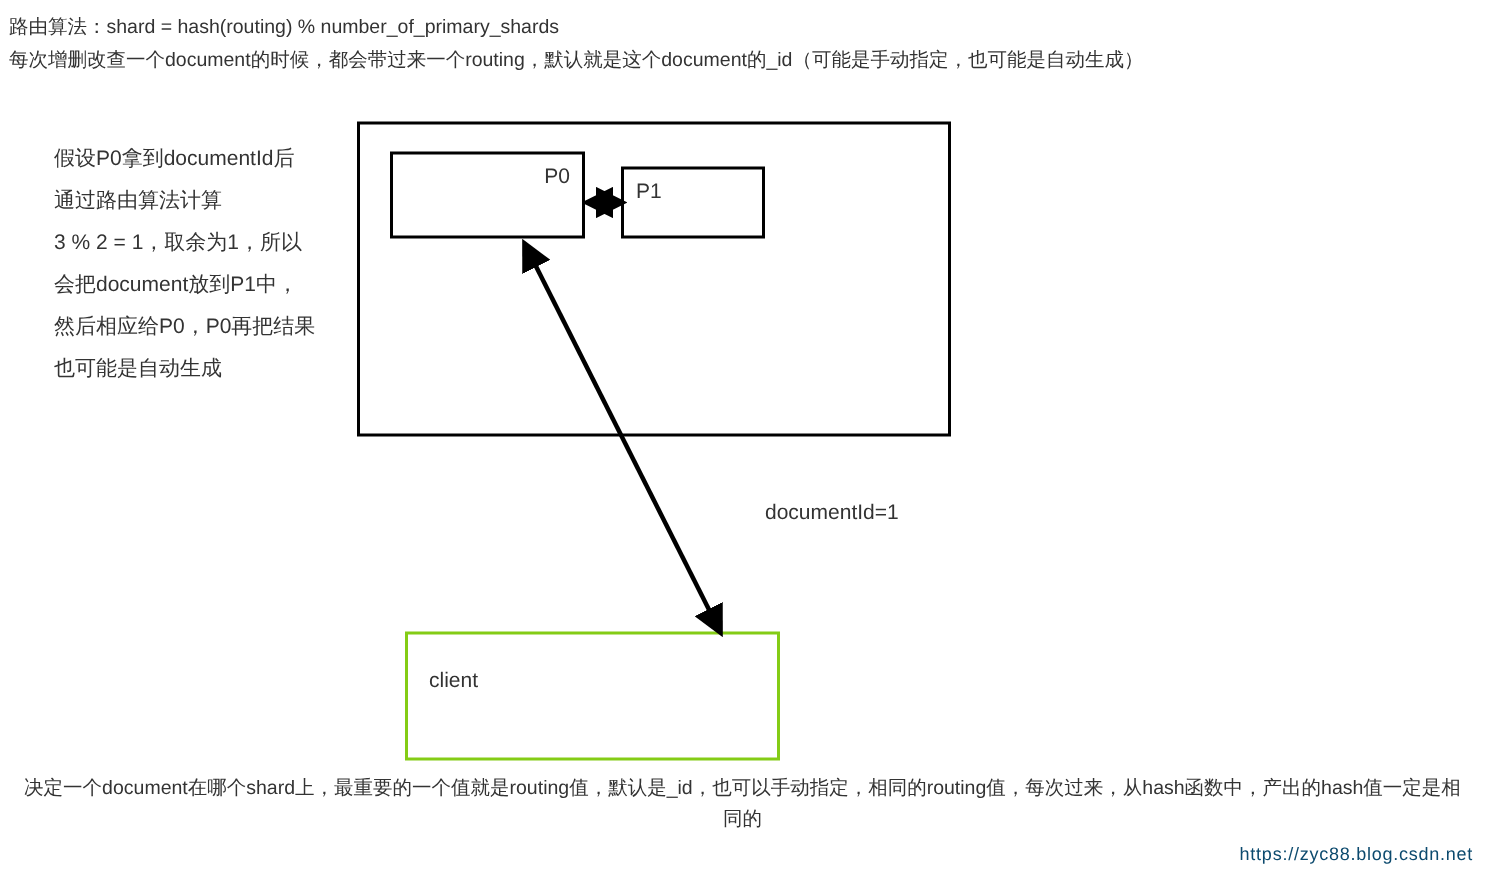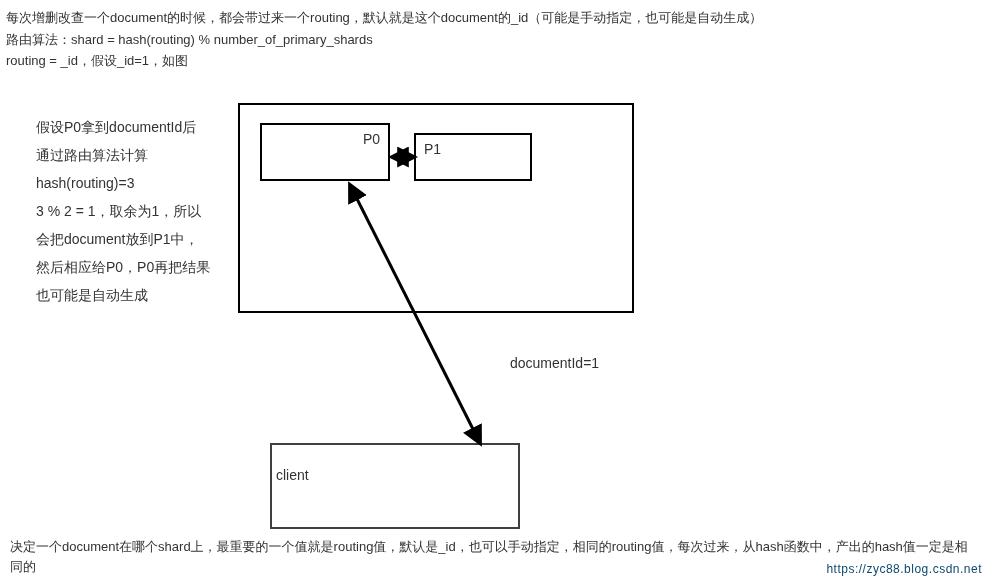--- a/index.html
+++ b/index.html
@@ -40,70 +40,68 @@
       height: 210px;
     }
     .shard {
       position: absolute;
       border: 2px solid #000;
       background: #fff;
       font-size: 14px;
       padding: 4px 8px;
     }
     .shard-p0 { left: 260px; top: 50px; width: 130px; height: 58px; text-align: right; }
-    .shard-p1 { left: 414px; top: 60px; width: 118px; height: 48px; }
+    .shard-p1 { left: 414px; top: 60px; width: 96px; height: 48px; }
     .client-box {
       position: absolute;
       left: 270px;
       top: 370px;
       width: 250px;
       height: 86px;
-      border: 2px solid #404040;
-      padding: 20px 4px;
+      border: 2px solid #84cc16;
+      padding: 20px 14px;
       font-size: 14px;
     }
     .arrow-label {
       position: absolute;
       left: 510px;
       top: 280px;
       font-size: 14px;
     }
     .svg-arrows {
       position: absolute;
       left: 0;
       top: 0;
       width: 990px;
       height: 460px;
       pointer-events: none;
     }
-    .outro { padding: 0 10px; margin-top: 4px; line-height: 1.6; }
+    .outro { padding: 0 10px; margin-top: 4px; line-height: 1.6; text-align: center; }
     .watermark {
       position: absolute;
       right: 8px;
       bottom: 6px;
       font-size: 12px;
       color: #0c4a6e;
       letter-spacing: 0.5px;
     }
   </style>
 </head>
 <body>
 
 <div class="intro">
+  <p>路由算法：shard = hash(routing) % number_of_primary_shards</p>
   <p>每次增删改查一个document的时候，都会带过来一个routing，默认就是这个document的_id（可能是手动指定，也可能是自动生成）</p>
-  <p>路由算法：shard = hash(routing) % number_of_primary_shards</p>
-  <p>routing = _id，假设_id=1，如图</p>
 </div>
 
 <div class="diagram-area">
 
   <div class="explain">
     <div>假设P0拿到documentId后</div>
     <div>通过路由算法计算</div>
-    <div>hash(routing)=3</div>
     <div>3 % 2 = 1，取余为1，所以</div>
     <div>会把document放到P1中，</div>
     <div>然后相应给P0，P0再把结果</div>
     <div>也可能是自动生成</div>
   </div>
 
   <div class="node-box outer-node"></div>
 
   <div class="shard shard-p0">
     <span>P0</span>

